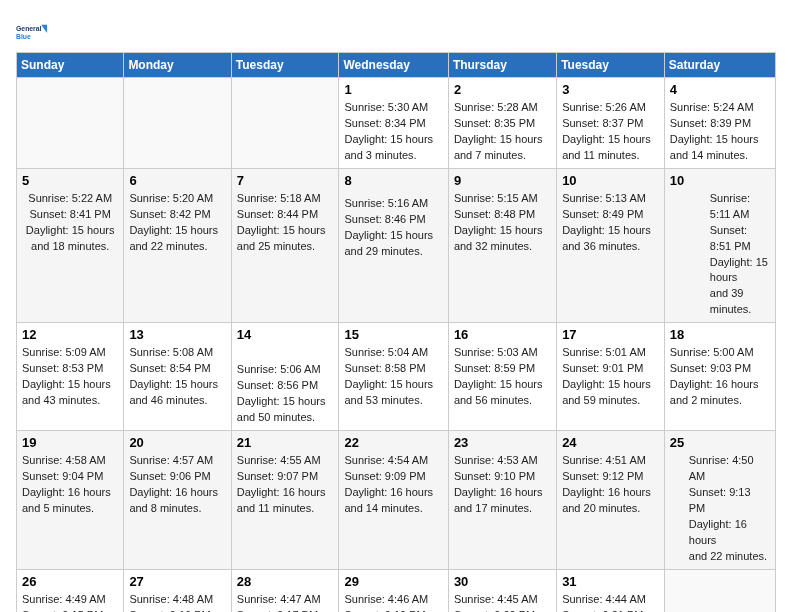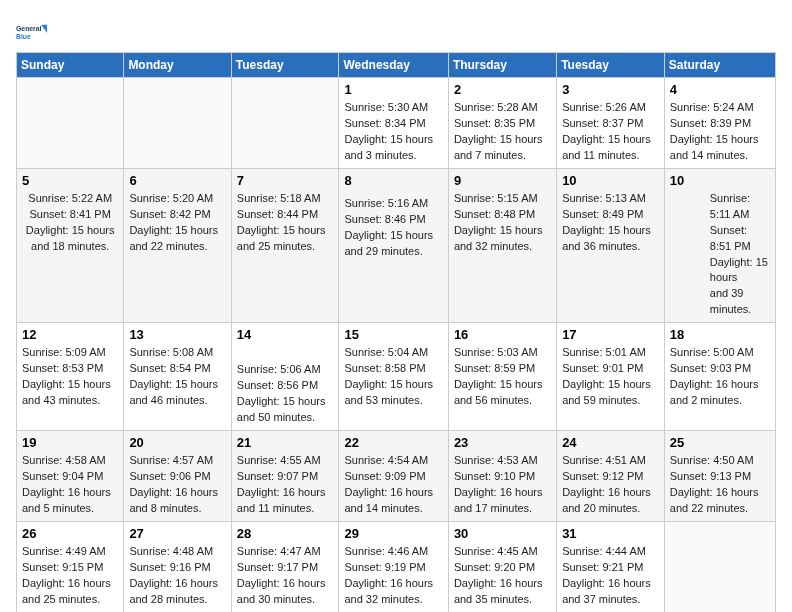--- a/index.html
+++ b/index.html
@@ -280,21 +280,21 @@
         </td>
         <td>
           <span class="day-num">24</span>
           <div class="day-info" style="white-space: pre-line;">Sunrise: 4:51 AM
 Sunset: 9:12 PM
 Daylight: 16 hours
 and 20 minutes.</div>
         </td>
         <td>
           <span class="day-num">25</span>
-          <div class="day-info" style="white-space: pre-line;">Sunrise: 4:50 AM
+          <div class="day-info" style="white-space: pre-line; margin-left: 19px;">Sunrise: 4:50 AM
 Sunset: 9:13 PM
 Daylight: 16 hours
 and 22 minutes.</div>
         </td>
       </tr>
       <tr>
         <td>
           <span class="day-num">26</span>
           <div class="day-info" style="white-space: pre-line;">Sunrise: 4:49 AM
 Sunset: 9:15 PM

